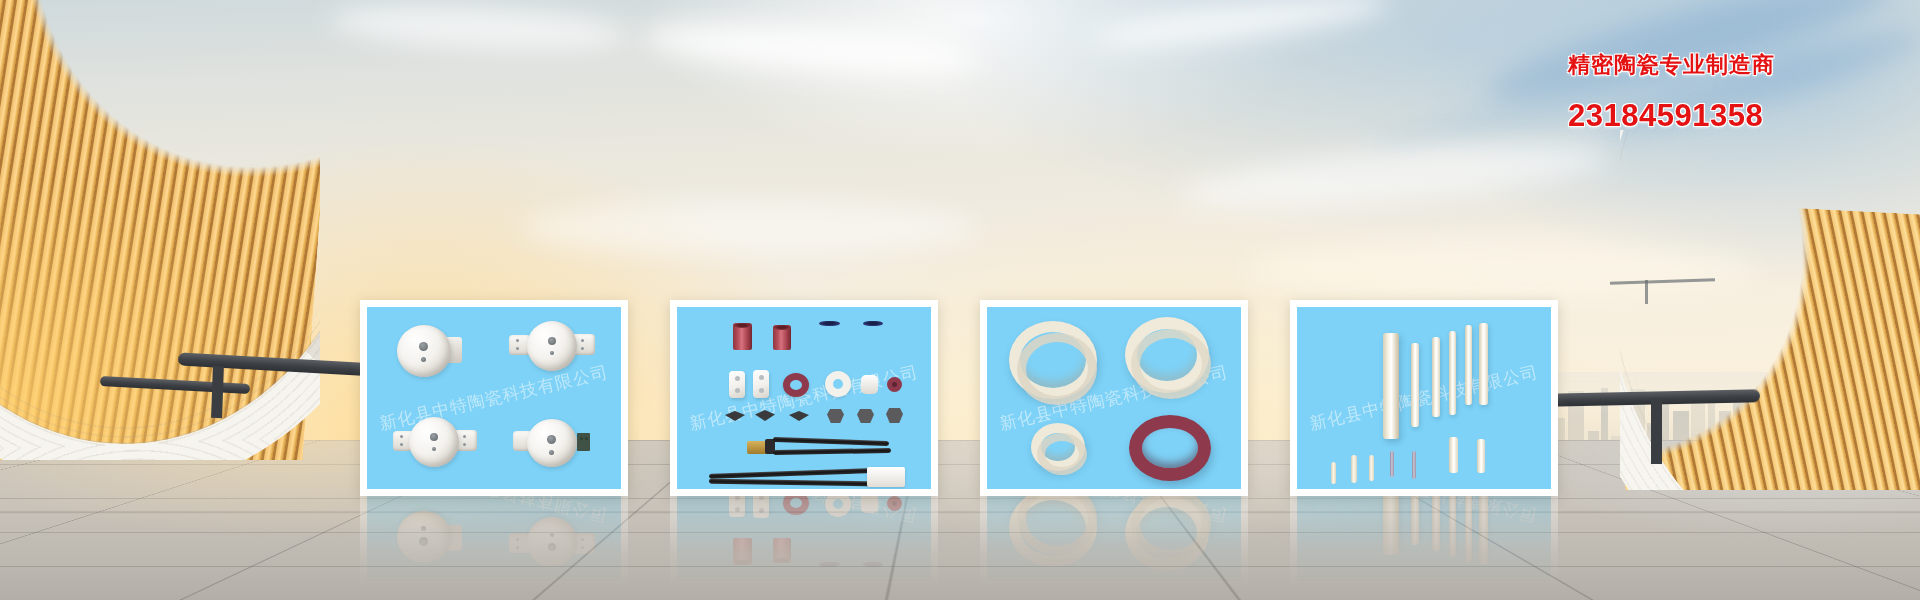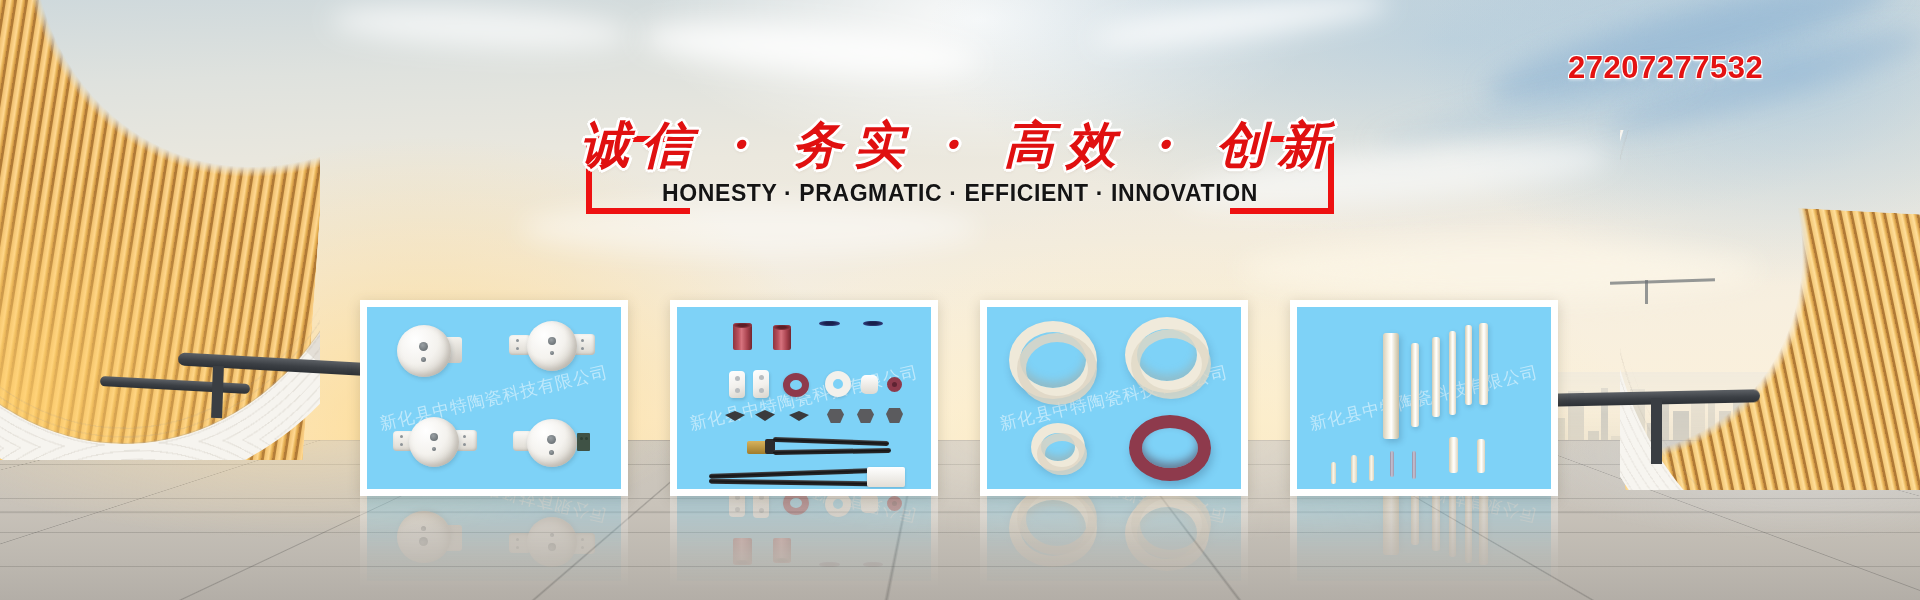--- a/index.html
+++ b/index.html
@@ -619,24 +619,19 @@
       <div class="rod" style="left:152px;top:130px;width:9px;height:36px;background:linear-gradient(90deg,#d2cab4,#fbf7ea 40%,#ffffff 55%,#ddd5bf);"></div>
       <div class="rod" style="left:180px;top:132px;width:8px;height:34px;background:linear-gradient(90deg,#d2cab4,#fbf7ea 40%,#ffffff 55%,#ddd5bf);"></div>
       <div class="rod" style="left:115px;top:144px;width:4px;height:28px;background:linear-gradient(90deg,#8f8a9e,#c9c3d4 45%,#9a94a8);"></div>
       <div class="rod" style="left:93px;top:144px;width:4px;height:26px;background:linear-gradient(90deg,#8f8a9e,#c9c3d4 45%,#9a94a8);"></div>
       <div class="rod" style="left:72px;top:148px;width:5px;height:26px;background:linear-gradient(90deg,#d2cab4,#fbf7ea 45%,#ddd5bf);"></div>
       <div class="rod" style="left:54px;top:148px;width:6px;height:28px;background:linear-gradient(90deg,#d2cab4,#fbf7ea 45%,#ddd5bf);"></div>
       <div class="rod" style="left:34px;top:155px;width:5px;height:22px;background:linear-gradient(90deg,#d2cab4,#fbf7ea 45%,#ddd5bf);"></div>
     </div>
   </div>
 
-  <div class="slogan-wrap">
-    <div class="bracket l"></div>
-    <div class="bracket r"></div>
-    <div class="slogan-cn">诚信 · 务实 · 高效 · 创新</div>
-    <div class="slogan-en">HONESTY · PRAGMATIC · EFFICIENT · INNOVATION</div>
-  </div>
 
   <div class="rblock">
-    <div class="rb-line rb-phone">27207277532</div>
+    <div class="rb-line rb-slogan">精密陶瓷专业制造商</div>
+    <div class="rb-line rb-phone">23184591358</div>
   </div>
 
 </div>
 
 </body></html>

